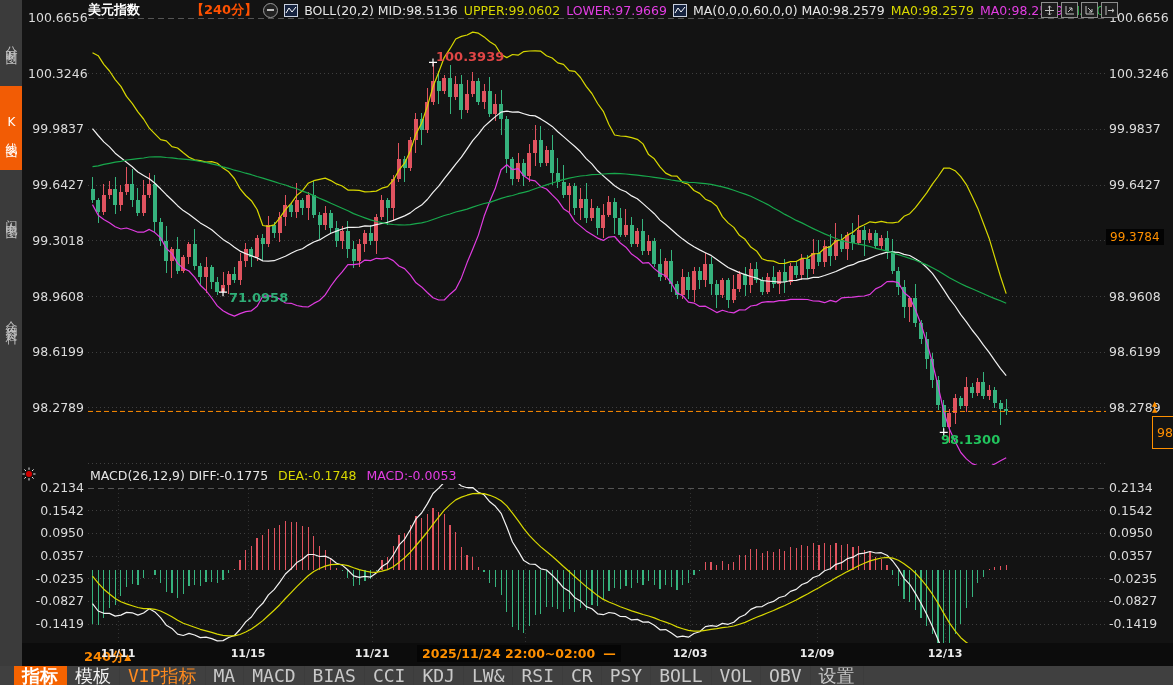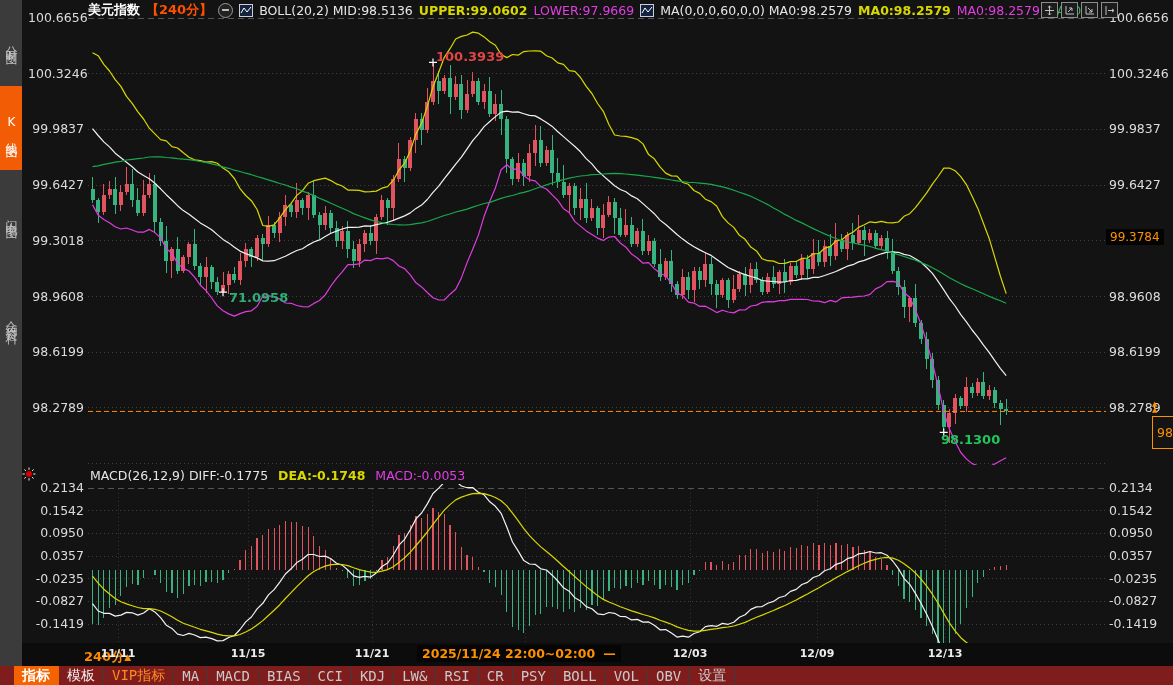--- a/index.html
+++ b/index.html
@@ -8,22 +8,22 @@
   
   .sidebar{position:absolute;left:0;top:0;width:22px;height:666px;background:#3b3b3b;z-index:30;}
   .stab{position:absolute;left:0;width:22px;display:flex;align-items:center;justify-content:center;
         writing-mode:vertical-rl;text-orientation:upright;font-size:12px;color:#c3c3c3;
         letter-spacing:4px;cursor:pointer;}
   .stab.active{background:#f25c05;color:#fff;}
   
   .titlebar{position:absolute;left:88px;top:2px;height:16px;display:flex;align-items:center;gap:6px;
             font-size:12.5px;white-space:nowrap;z-index:20;}
   .t-sym{color:#fff;font-weight:bold;font-size:13px;}
-  .t-period{color:#ff5100;font-weight:bold;font-size:13px;}
-  .c-white{color:#e6e6e6;} .c-yellow{color:#d8d800;font-weight:bold;} .c-magenta{color:#e23ee2;} .c-green{color:#2fb24c;}
+  .t-period{color:#ff5100;font-weight:bold;font-size:13px;margin-left:45px;}
+  .c-white{color:#e6e6e6;} .c-yellow{color:#d8d800;} .c-magenta{color:#e23ee2;} .c-green{color:#2fb24c;}
   .icon-minus{width:13px;height:13px;border:1px solid #9a9a9a;border-radius:50%;position:relative;
               background:#222;cursor:pointer;}
   .icon-minus::after{content:"";position:absolute;left:3px;right:3px;top:5.5px;height:1.5px;background:#bbb;}
   .win-btns{position:absolute;left:1041px;top:2px;display:flex;gap:3px;z-index:20;}
   .wbtn{width:15px;height:14px;border:1px solid #8d8d8d;background:#1c1c1c;display:flex;
         align-items:center;justify-content:center;cursor:pointer;}
   
   .axis-label{position:absolute;font-size:12.5px;color:#dcdcdc;z-index:15;white-space:nowrap;}
   .al-left{left:28px;width:56px;text-align:right;}
   .al-right{left:1109px;width:62px;text-align:left;}
@@ -44,23 +44,23 @@
   
   .xaxis-row{position:absolute;left:0;top:643px;width:1173px;height:23px;background:#0c0c0c;z-index:13;}
   .xlabel{position:absolute;top:647px;font-size:11px;font-weight:bold;color:#ececec;
           transform:translateX(-50%);z-index:15;white-space:nowrap;}
   .xrange-box{position:absolute;left:417px;top:645px;background:#050505;color:#ff9000;font-size:12.5px;
               font-weight:bold;padding:1px 5px;z-index:15;display:flex;gap:8px;align-items:center;
               white-space:nowrap;}
   .period-label{position:absolute;left:84px;top:648px;color:#ff8a00;font-weight:bold;font-size:13px;
                 z-index:15;display:flex;gap:0;align-items:center;cursor:pointer;}
   .period-label .arr{font-size:9px;}
-  .toolbar{position:absolute;left:0;top:666px;width:1173px;height:19px;background:#7f1d1d;display:flex;
+  .toolbar{position:absolute;left:0;top:666px;width:1173px;height:19px;background:#404040;display:flex;
            align-items:stretch;padding-left:14px;z-index:14;box-sizing:border-box;
-           font-family:"DejaVu Sans Mono","Liberation Mono",monospace;font-size:14px;}
+           font-family:"DejaVu Sans Mono","Liberation Mono",monospace;font-size:18px;}
   .tb-item{display:flex;align-items:center;padding:0 8px;border-right:1px solid #3c3c3c;
            color:#c9c9c9;cursor:pointer;white-space:nowrap;}
   .tb-item.active{background:#f56300;color:#fff;border-right-color:#f56300;font-weight:bold;}
   .tb-item.vip{color:#ff8a1e;}
   .tb-item.bright{color:#f2f2f2;}
   .watermark{position:absolute;right:4px;bottom:11px;font-size:40px;color:#b3b3b3;z-index:50;
              letter-spacing:1px;line-height:1;}
   svg#chart-svg{position:absolute;left:0;top:0;z-index:5;pointer-events:none;}
 </style>
 </head>

